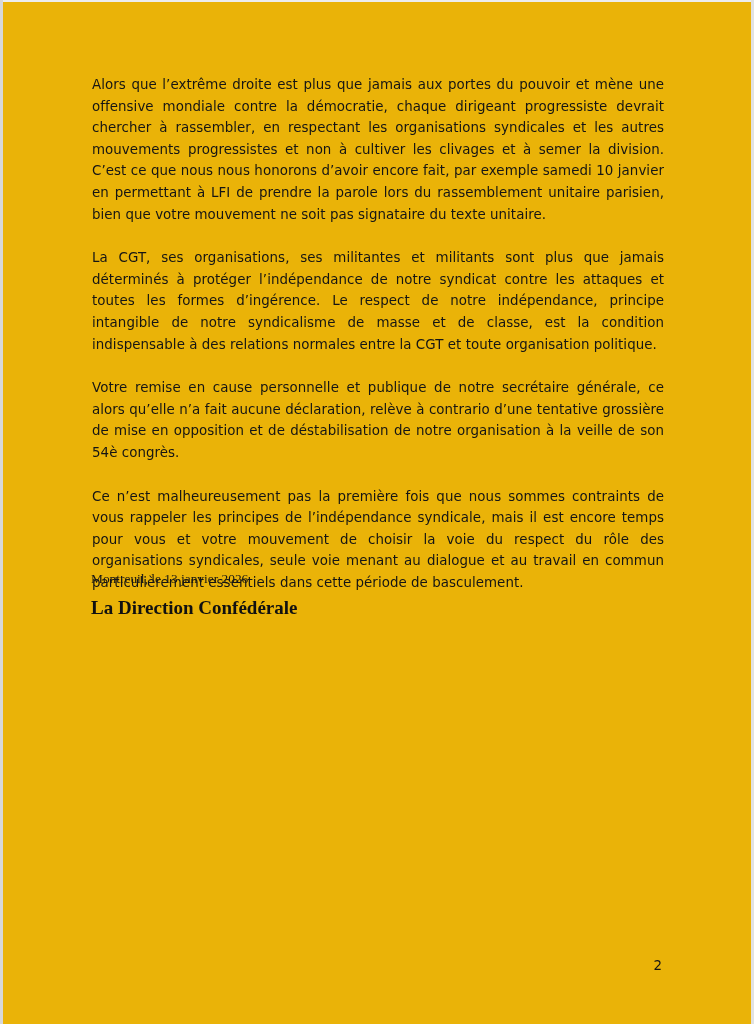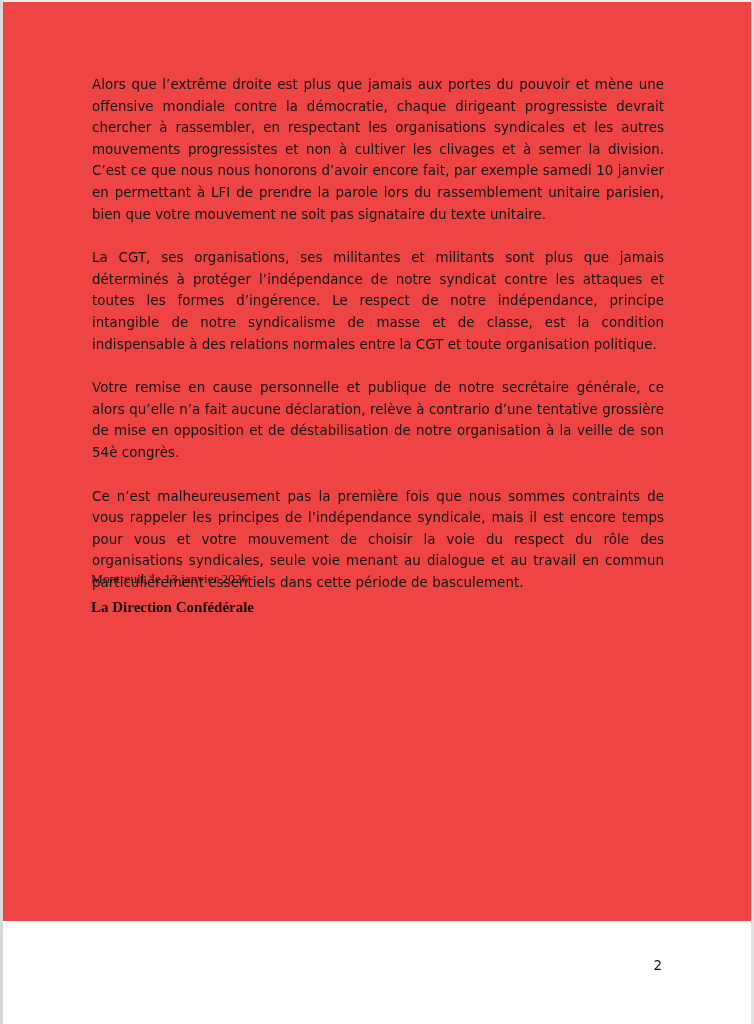--- a/index.html
+++ b/index.html
@@ -10,22 +10,22 @@
   body {
     width: 754px;
     height: 1024px;
     font-family: "DejaVu Sans", sans-serif;
     color: #111111;
     overflow: hidden;
   }
   .page {
     position: relative;
     width: 754px;
-    height: 921px;
-    background: #ef4444;
+    height: 1024px;
+    background: #eab308;
     box-sizing: border-box;
   }
   .edge-left {
     position: absolute;
     left: 0;
     top: 0;
     width: 3px;
     height: 1024px;
     background: #d8d8d8;
   }
@@ -71,21 +71,21 @@
     text-align: left;
     font-family: Liberation Serif, serif;
   }
   .sig-place {
     font-size: 13.4px;
     line-height: 21.6px;
     color: #151515;
   }
   .sig-name {
     margin-top: 7px;
-    font-size: 15px;
+    font-size: 19px;
     line-height: 21.6px;
     font-weight: bold;
     color: #111111;
   }
   .page-number {
     position: absolute;
     left: 0;
     top: 958px;
     width: 662px;
     text-align: right;

